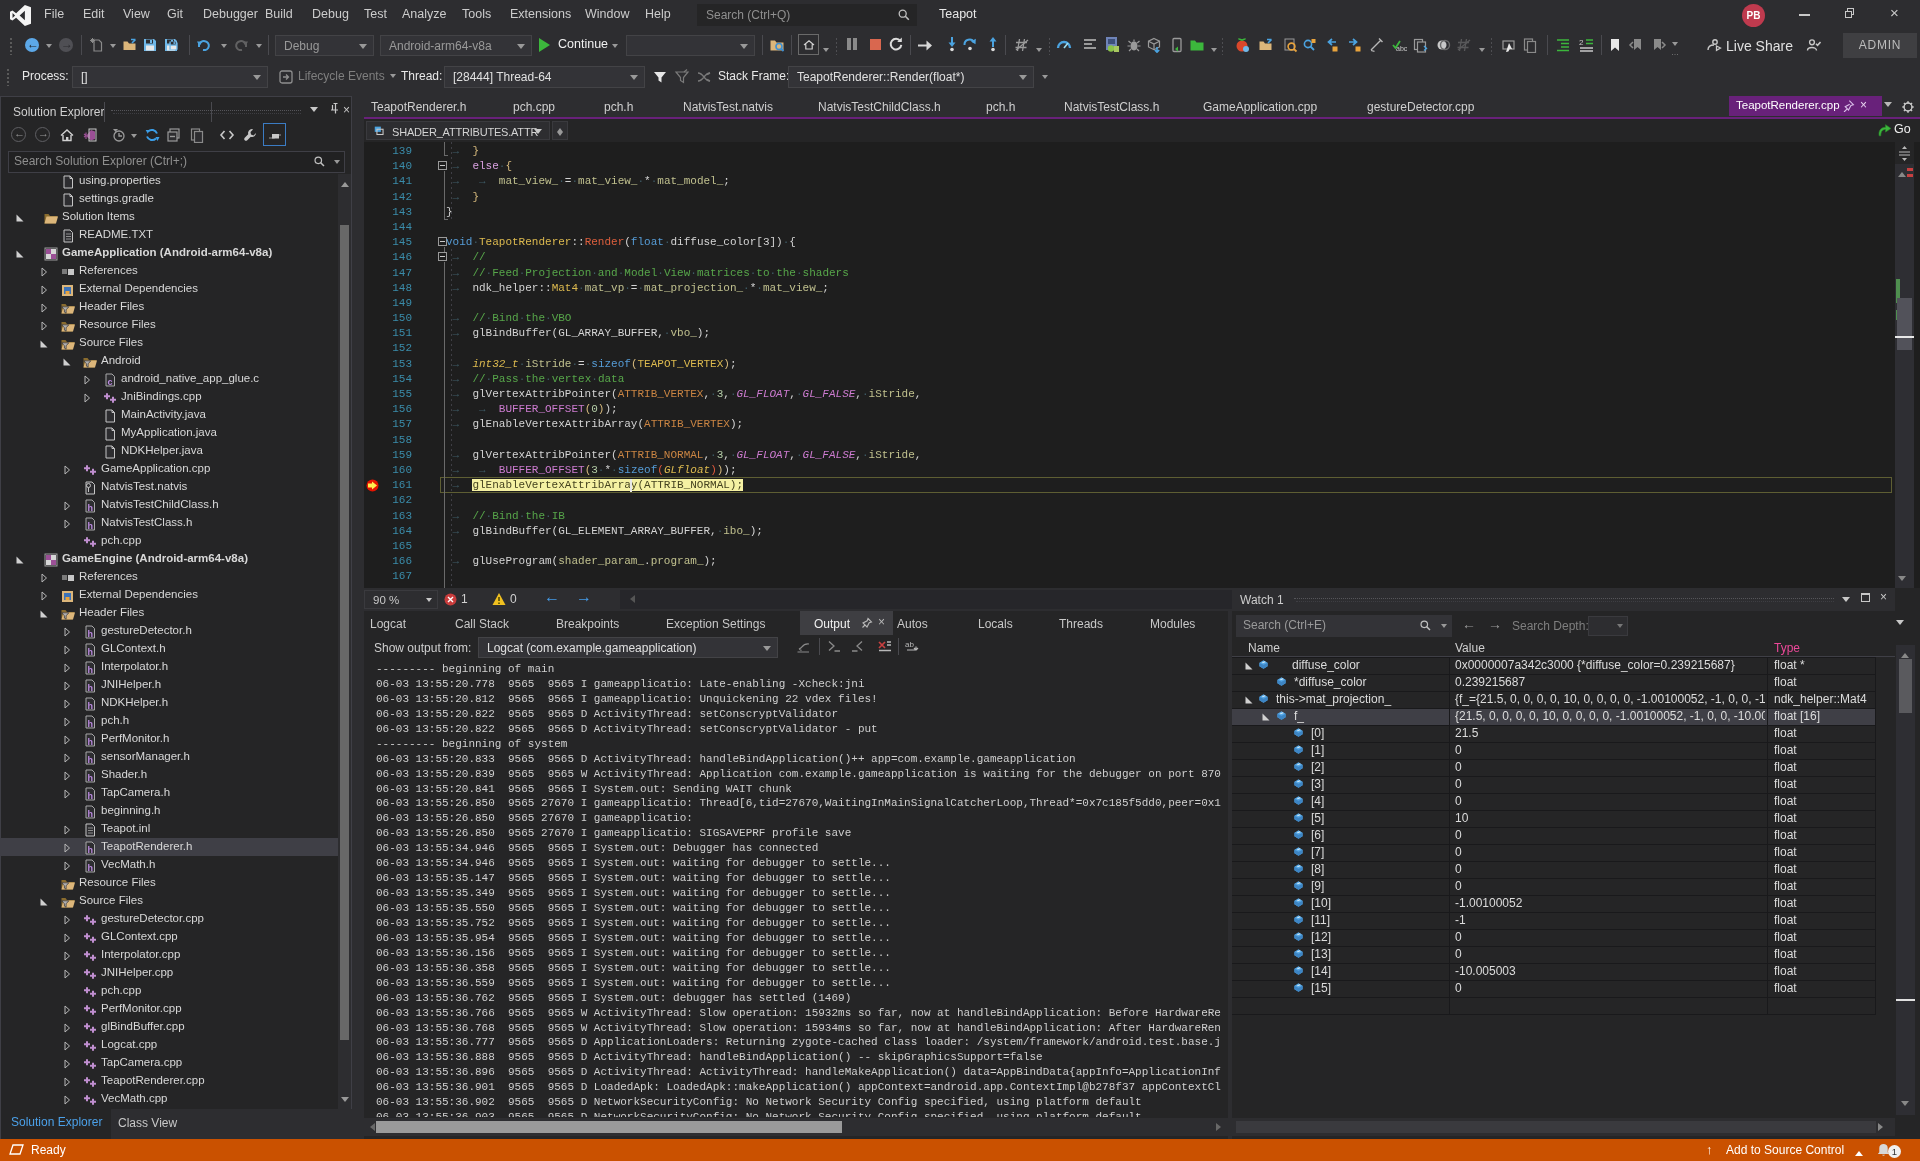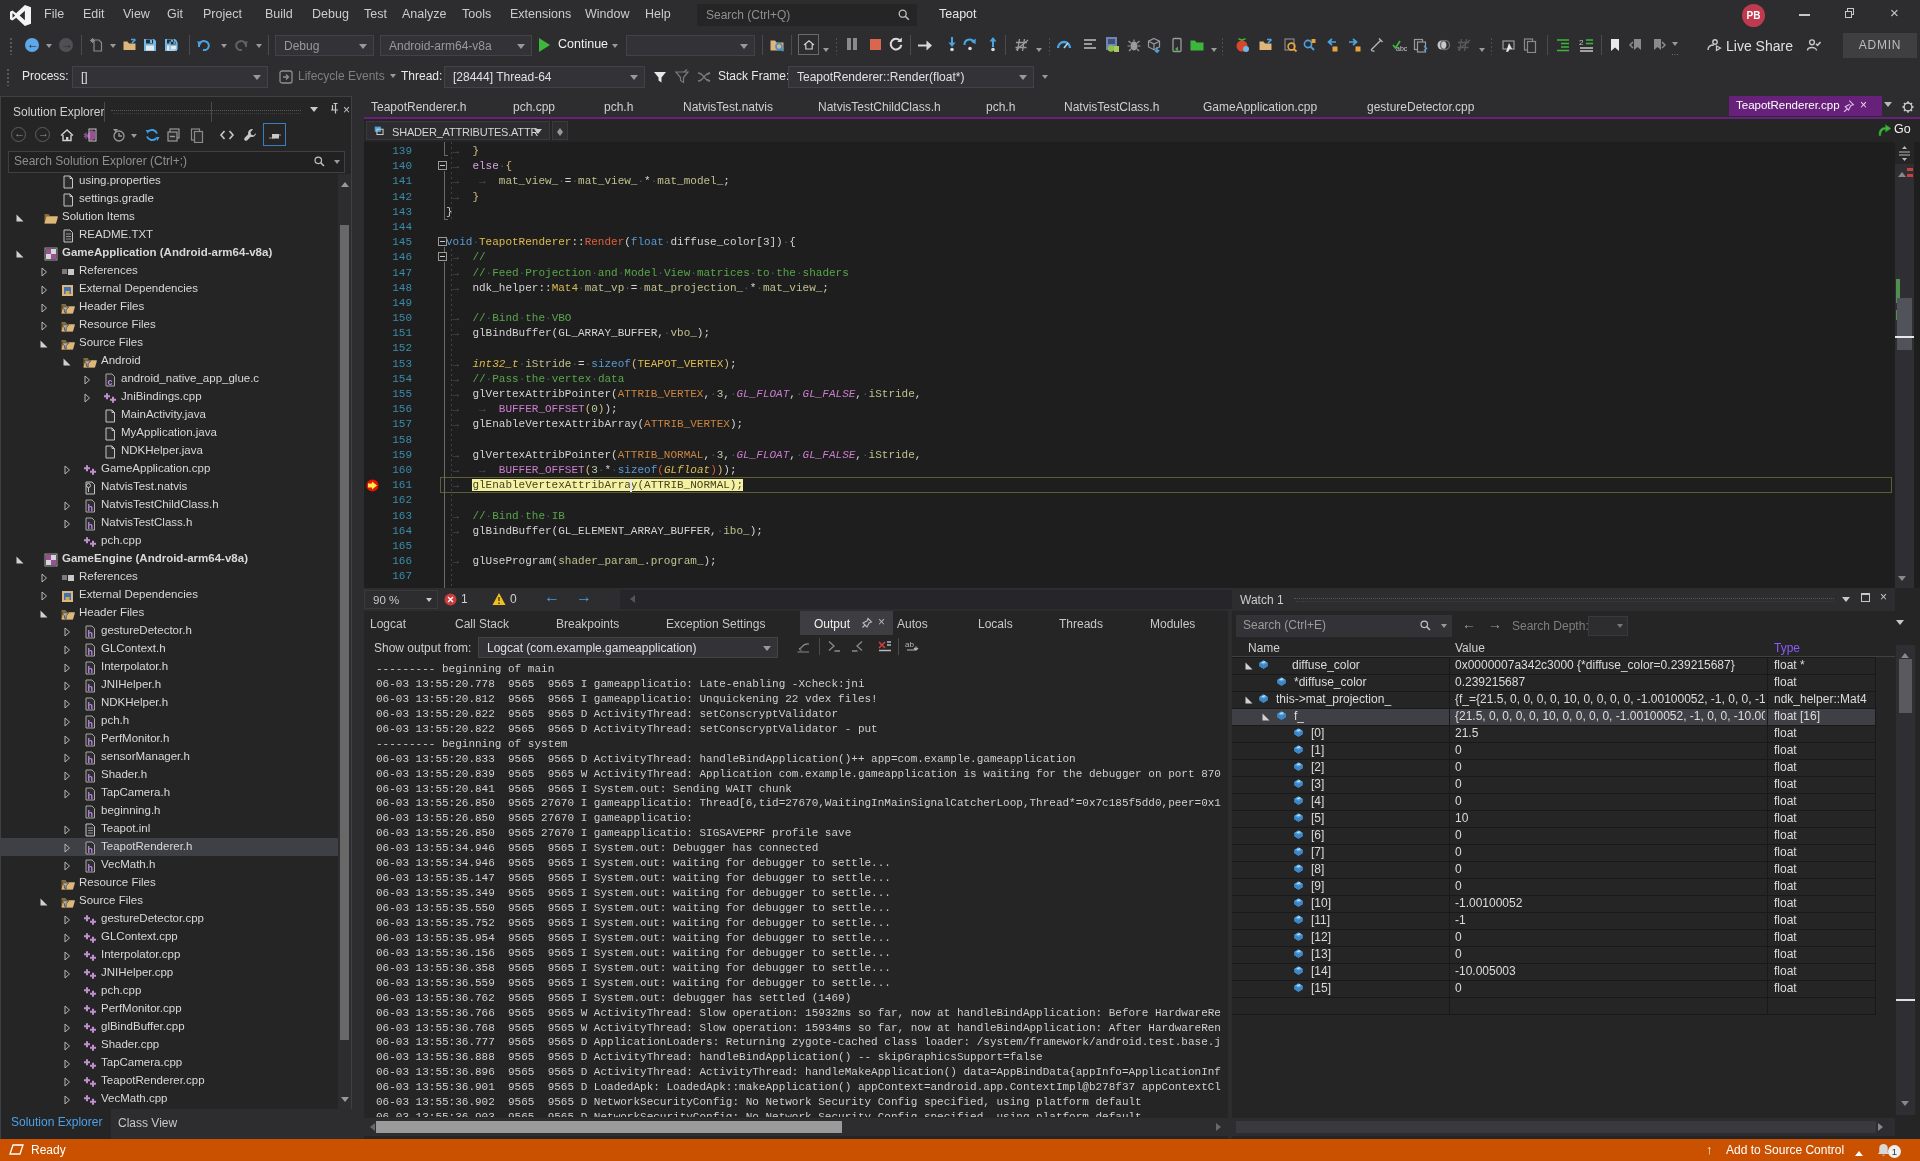--- a/index.html
+++ b/index.html
@@ -366,21 +366,21 @@
 </svg>
 
 <div id="title" class="a">
  <svg class="a" style="left:10px;top:5px;width:21px;height:21px">
       <use href="#vslogo"></use>
     </svg>
  <span class="mi" style="left:44px">File</span>
     <span class="mi" style="left:83px">Edit</span>
     <span class="mi" style="left:123px">View</span>
     <span class="mi" style="left:167px">Git</span>
-    <span class="mi" style="left:203px">Project</span>
+    <span class="mi" style="left:203px">Debugger</span>
     <span class="mi" style="left:265px">Build</span>
     <span class="mi" style="left:312px">Debug</span>
     <span class="mi" style="left:364px">Test</span>
     <span class="mi" style="left:402px">Analyze</span>
     <span class="mi" style="left:462px">Tools</span>
     <span class="mi" style="left:510px">Extensions</span>
     <span class="mi" style="left:585px">Window</span>
     <span class="mi" style="left:645px">Help</span>
  <div id="qsearch">Search (Ctrl+Q)<svg class="a" style="right:6px;top:4px;width:14px;height:14px">
         <use href="#mag"></use>
@@ -1046,21 +1046,21 @@
         </svg>
         <span class="tl" style="left:100px">glBindBuffer.cpp</span>
       </div>
 <div class="tr" style="top:864px">
         <svg class="ti16" style="left:58px">
           <use href="#expc"></use>
         </svg>
         <svg class="ti16" style="left:81px">
           <use href="#cpp"></use>
         </svg>
-        <span class="tl" style="left:100px">Shader.cpp</span>
+        <span class="tl" style="left:100px">Logcat.cpp</span>
       </div>
 <div class="tr" style="top:882px">
         <svg class="ti16" style="left:58px">
           <use href="#expc"></use>
         </svg>
         <svg class="ti16" style="left:81px">
           <use href="#cpp"></use>
         </svg>
         <span class="tl" style="left:100px">TapCamera.cpp</span>
       </div>
@@ -1363,21 +1363,21 @@
  <span class="a" style="left:256px;top:28px;color:#9a9a9a;font-size:14px">→</span>
  <span class="a" style="left:280px;top:31px;color:#7f7f7f;font-size:12px">Search Depth:</span>
  <div class="a" style="left:356px;top:28px;width:40px;height:20px;background:#2d2d30;border:1px solid #3a3a3e">
    <div class="a" style="right:4px;top:7px;width:0;height:0;border:3.5px solid transparent;border-top:4px solid #777"></div>
  </div>
  <div class="a" style="left:664px;top:32px;width:0;height:0;border:4px solid transparent;border-top:5px solid #c8c8c8"></div>
 
  <div class="a" style="left:0;top:51px;width:663px;height:18px;border-bottom:1px solid #3f3f46">
    <span class="a" style="left:16px;top:2px;font-size:12px;color:#d0d0d0">Name</span>
    <span class="a" style="left:223px;top:2px;font-size:12px;color:#d0d0d0">Value</span>
-   <span class="a" style="left:542px;top:2px;font-size:12px;color:#8b5cf6">Type</span>
+   <span class="a" style="left:542px;top:2px;font-size:12px;color:#ec4899">Type</span>
  </div>
 
  <div class="a" style="left:0;top:69px;width:663px;height:470px">
  <div class="wr" style="top:0px">
         <svg class="ti16" style="left:9px;top:1px">
           <use href="#expe"></use>
         </svg>
         <svg class="wi" style="left:25px">
           <use href="#drop"></use>
         </svg>

